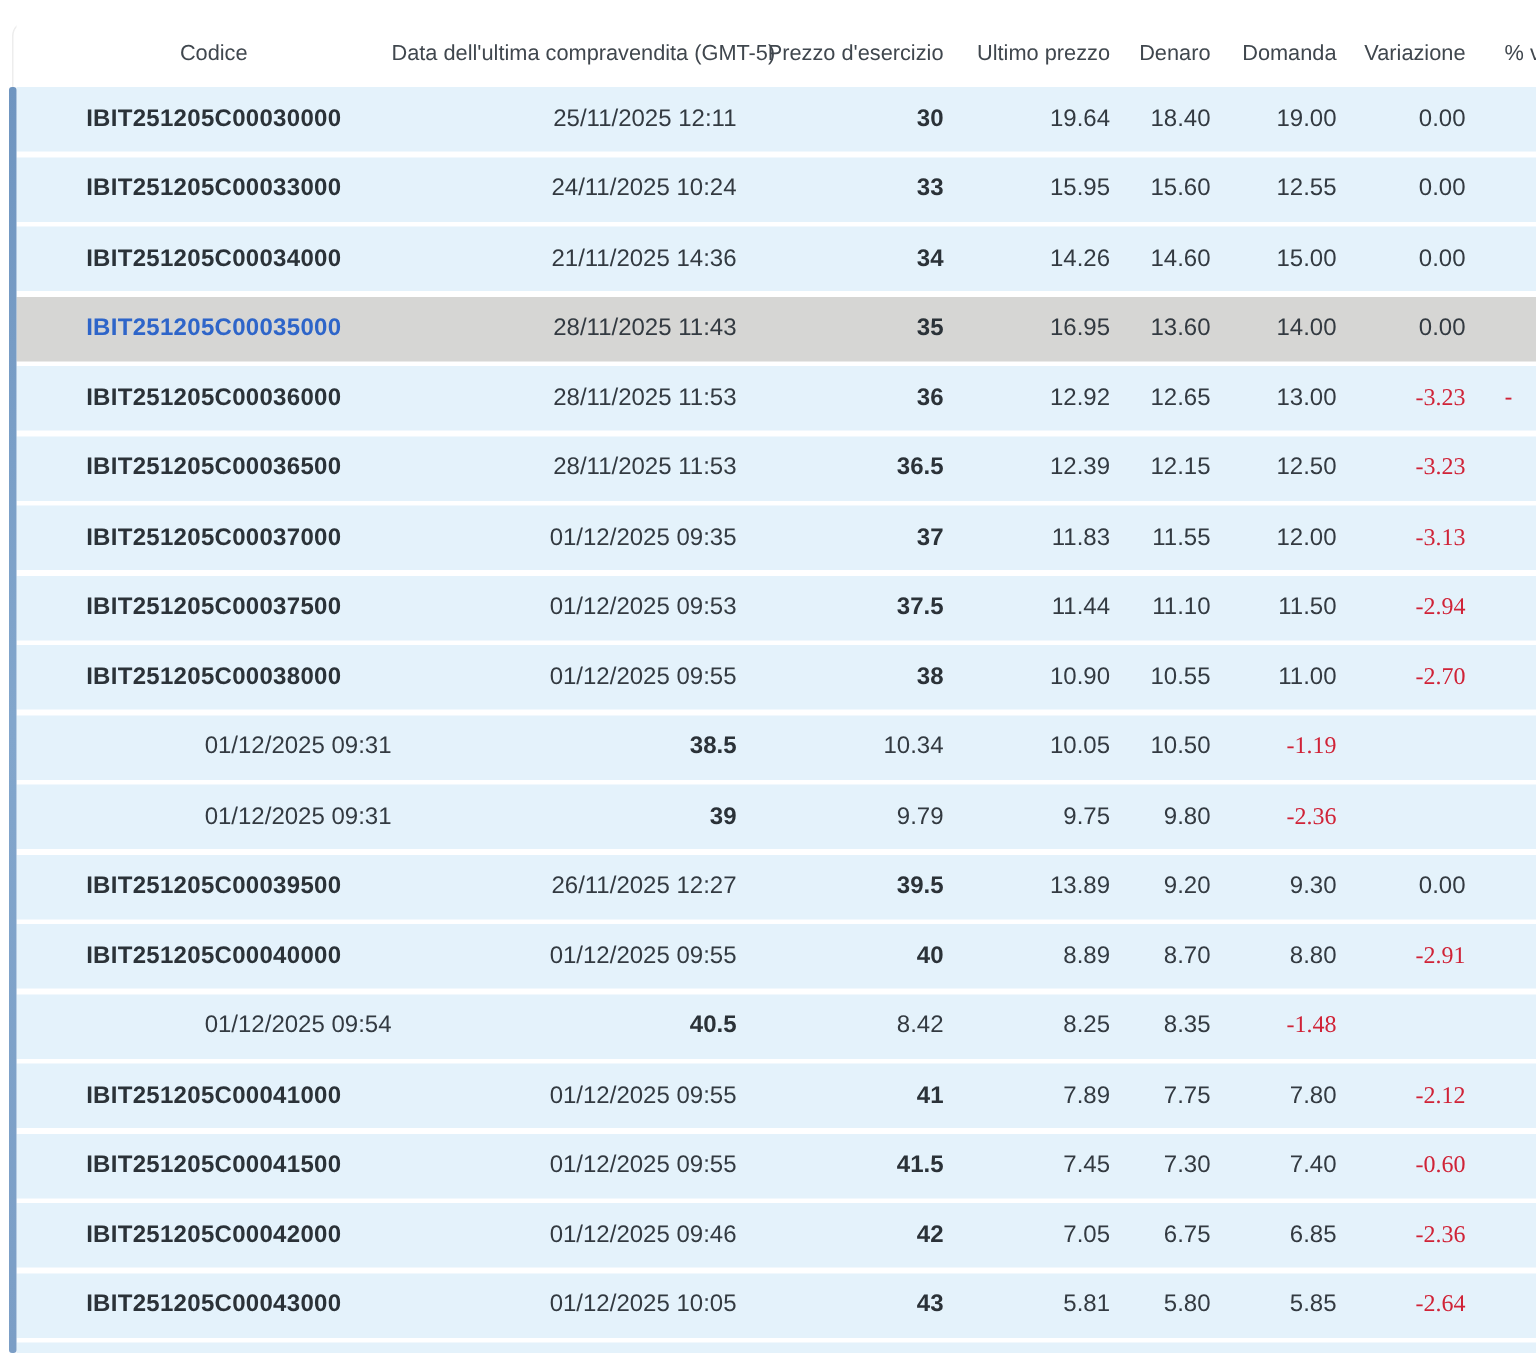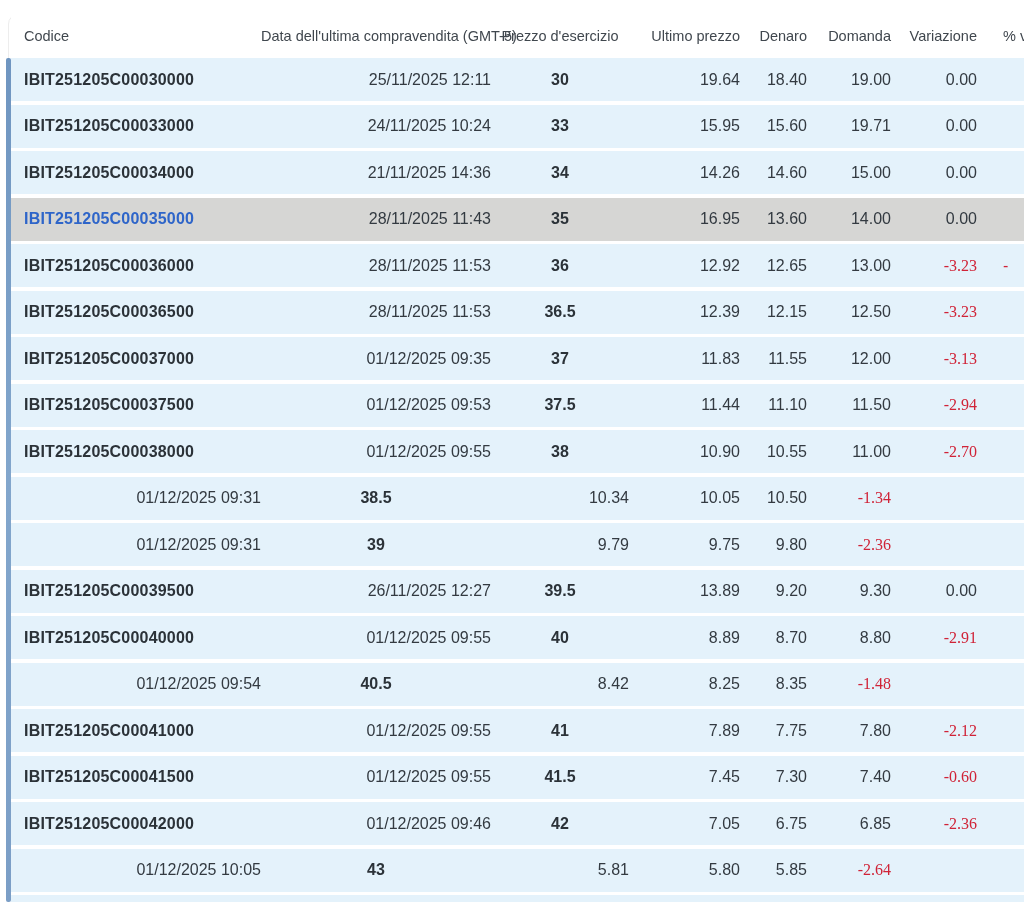--- a/index.html
+++ b/index.html
@@ -42,24 +42,24 @@
     display:grid;
     grid-template-columns:250px 230px 138px 111px 67px 84px 86px 150px;
     align-items:center;
     height:43px;margin-bottom:3.5px;
     background:var(--row-bg);
     font-size:16px;color:var(--text-dark);
   }
   .row.selected{background:var(--selected-row-bg);}
   .row.partial{height:43px;}
   .cell{white-space:nowrap;overflow:visible;}
-  .c-code{text-align:left;padding-left:13px;font-weight:600;color:var(--code-dark);letter-spacing:0.2px;}
+  .c-code{text-align:center;padding-left:13px;font-weight:600;color:var(--code-dark);letter-spacing:0.2px;}
   .row.selected .c-code{color:var(--link-blue);}
   .c-date{text-align:right;}
-  .c-strike{text-align:center;font-weight:600;color:var(--code-dark);}
+  .c-strike{text-align:right;font-weight:600;color:var(--code-dark);}
   .c-last,.c-bid,.c-ask,.c-chg{text-align:right;}
   .c-chg.neg{color:var(--negative-red);font-family:Liberation Serif, serif;}
   .c-pct{text-align:left;padding-left:26px;}
   .header-row .cell{font-weight:400;color:var(--header-text);letter-spacing:0;}
   .left-strip{
     position:absolute;left:6px;top:58px;width:5px;height:844px;
     background:linear-gradient(180deg,#6f95c0 0%,#82a6cc 50%,#7b9ec6 100%);
     border-radius:2px;
   }
   .pct-partial{
@@ -93,21 +93,21 @@
     <div class="cell c-ask">19.00</div>
     <div class="cell c-chg">0.00</div>
     <div class="cell c-pct"></div>
   </div>
     <div class="row">
     <div class="cell c-code">IBIT251205C00033000</div>
     <div class="cell c-date">24/11/2025 10:24</div>
     <div class="cell c-strike">33</div>
     <div class="cell c-last">15.95</div>
     <div class="cell c-bid">15.60</div>
-    <div class="cell c-ask">19.71</div>
+    <div class="cell c-ask">12.55</div>
     <div class="cell c-chg">0.00</div>
     <div class="cell c-pct"></div>
   </div>
     <div class="row">
     <div class="cell c-code">IBIT251205C00034000</div>
     <div class="cell c-date">21/11/2025 14:36</div>
     <div class="cell c-strike">34</div>
     <div class="cell c-last">14.26</div>
     <div class="cell c-bid">14.60</div>
     <div class="cell c-ask">15.00</div>
@@ -173,21 +173,21 @@
     <div class="cell c-ask">11.00</div>
     <div class="cell c-chg neg">-2.70</div>
     <div class="cell c-pct"></div>
   </div>
     <div class="row">
     <div class="cell c-date">01/12/2025 09:31</div>
     <div class="cell c-strike">38.5</div>
     <div class="cell c-last">10.34</div>
     <div class="cell c-bid">10.05</div>
     <div class="cell c-ask">10.50</div>
-    <div class="cell c-chg neg">-1.34</div>
+    <div class="cell c-chg neg">-1.19</div>
     <div class="cell c-pct"></div>
   </div>
     <div class="row">
     <div class="cell c-date">01/12/2025 09:31</div>
     <div class="cell c-strike">39</div>
     <div class="cell c-last">9.79</div>
     <div class="cell c-bid">9.75</div>
     <div class="cell c-ask">9.80</div>
     <div class="cell c-chg neg">-2.36</div>
     <div class="cell c-pct"></div>
@@ -245,20 +245,21 @@
     <div class="cell c-code">IBIT251205C00042000</div>
     <div class="cell c-date">01/12/2025 09:46</div>
     <div class="cell c-strike">42</div>
     <div class="cell c-last">7.05</div>
     <div class="cell c-bid">6.75</div>
     <div class="cell c-ask">6.85</div>
     <div class="cell c-chg neg">-2.36</div>
     <div class="cell c-pct"></div>
   </div>
     <div class="row">
+    <div class="cell c-code">IBIT251205C00043000</div>
     <div class="cell c-date">01/12/2025 10:05</div>
     <div class="cell c-strike">43</div>
     <div class="cell c-last">5.81</div>
     <div class="cell c-bid">5.80</div>
     <div class="cell c-ask">5.85</div>
     <div class="cell c-chg neg">-2.64</div>
     <div class="cell c-pct"></div>
   </div>
     <div class="row partial">
     <div class="cell c-code"></div>

